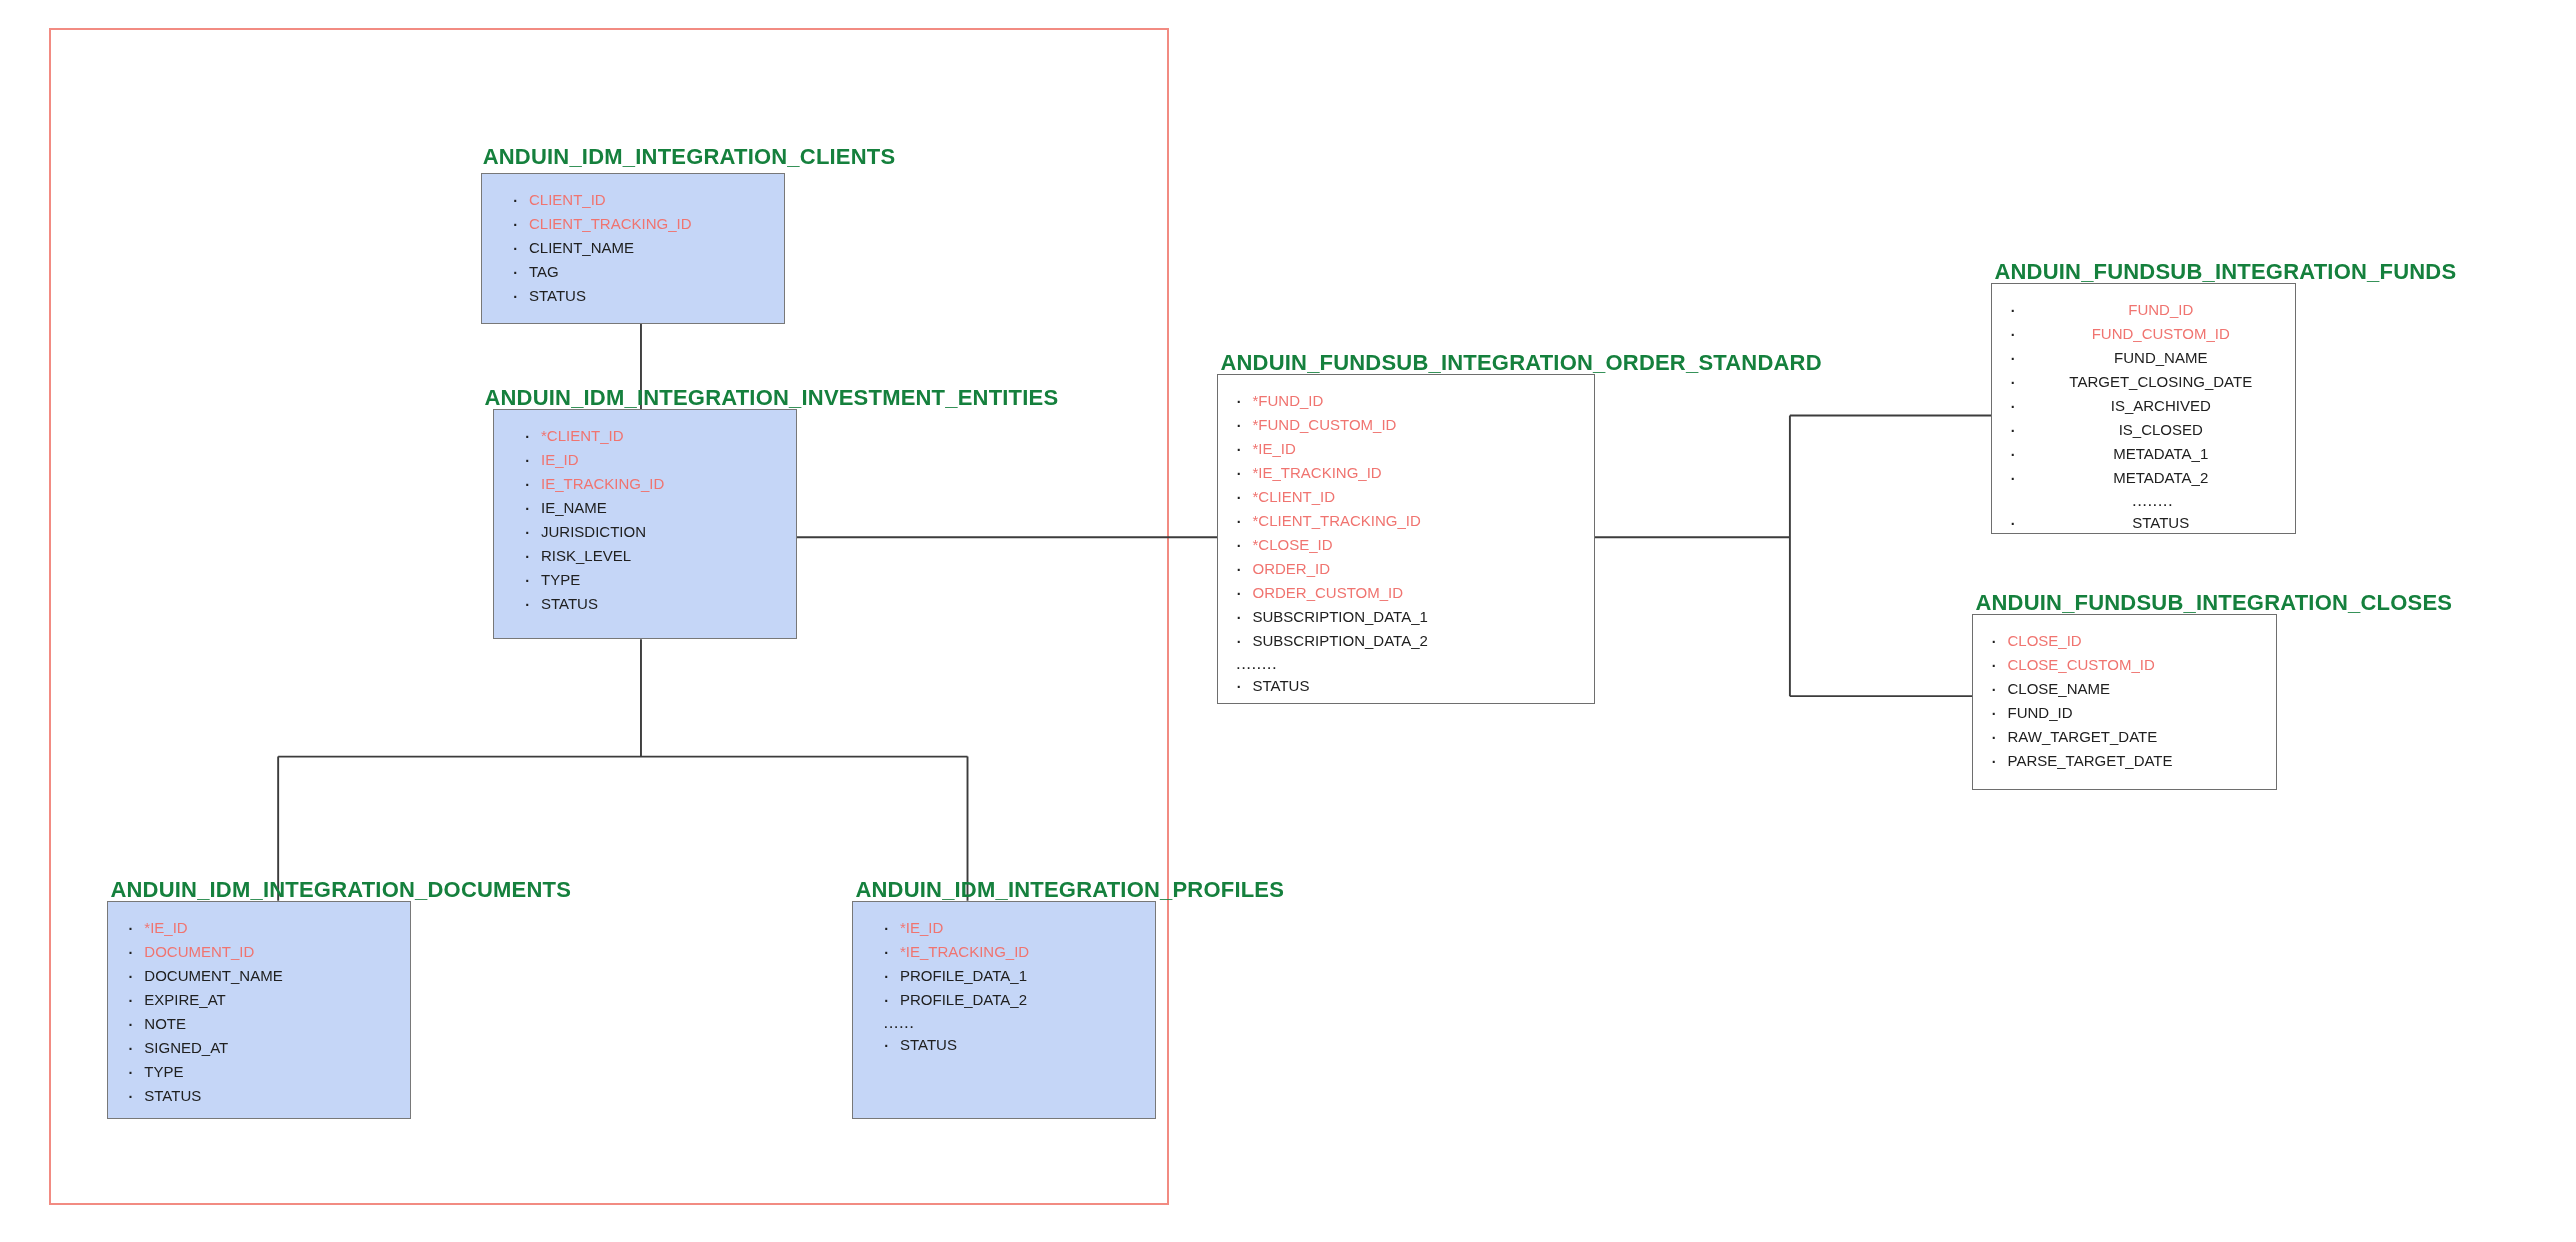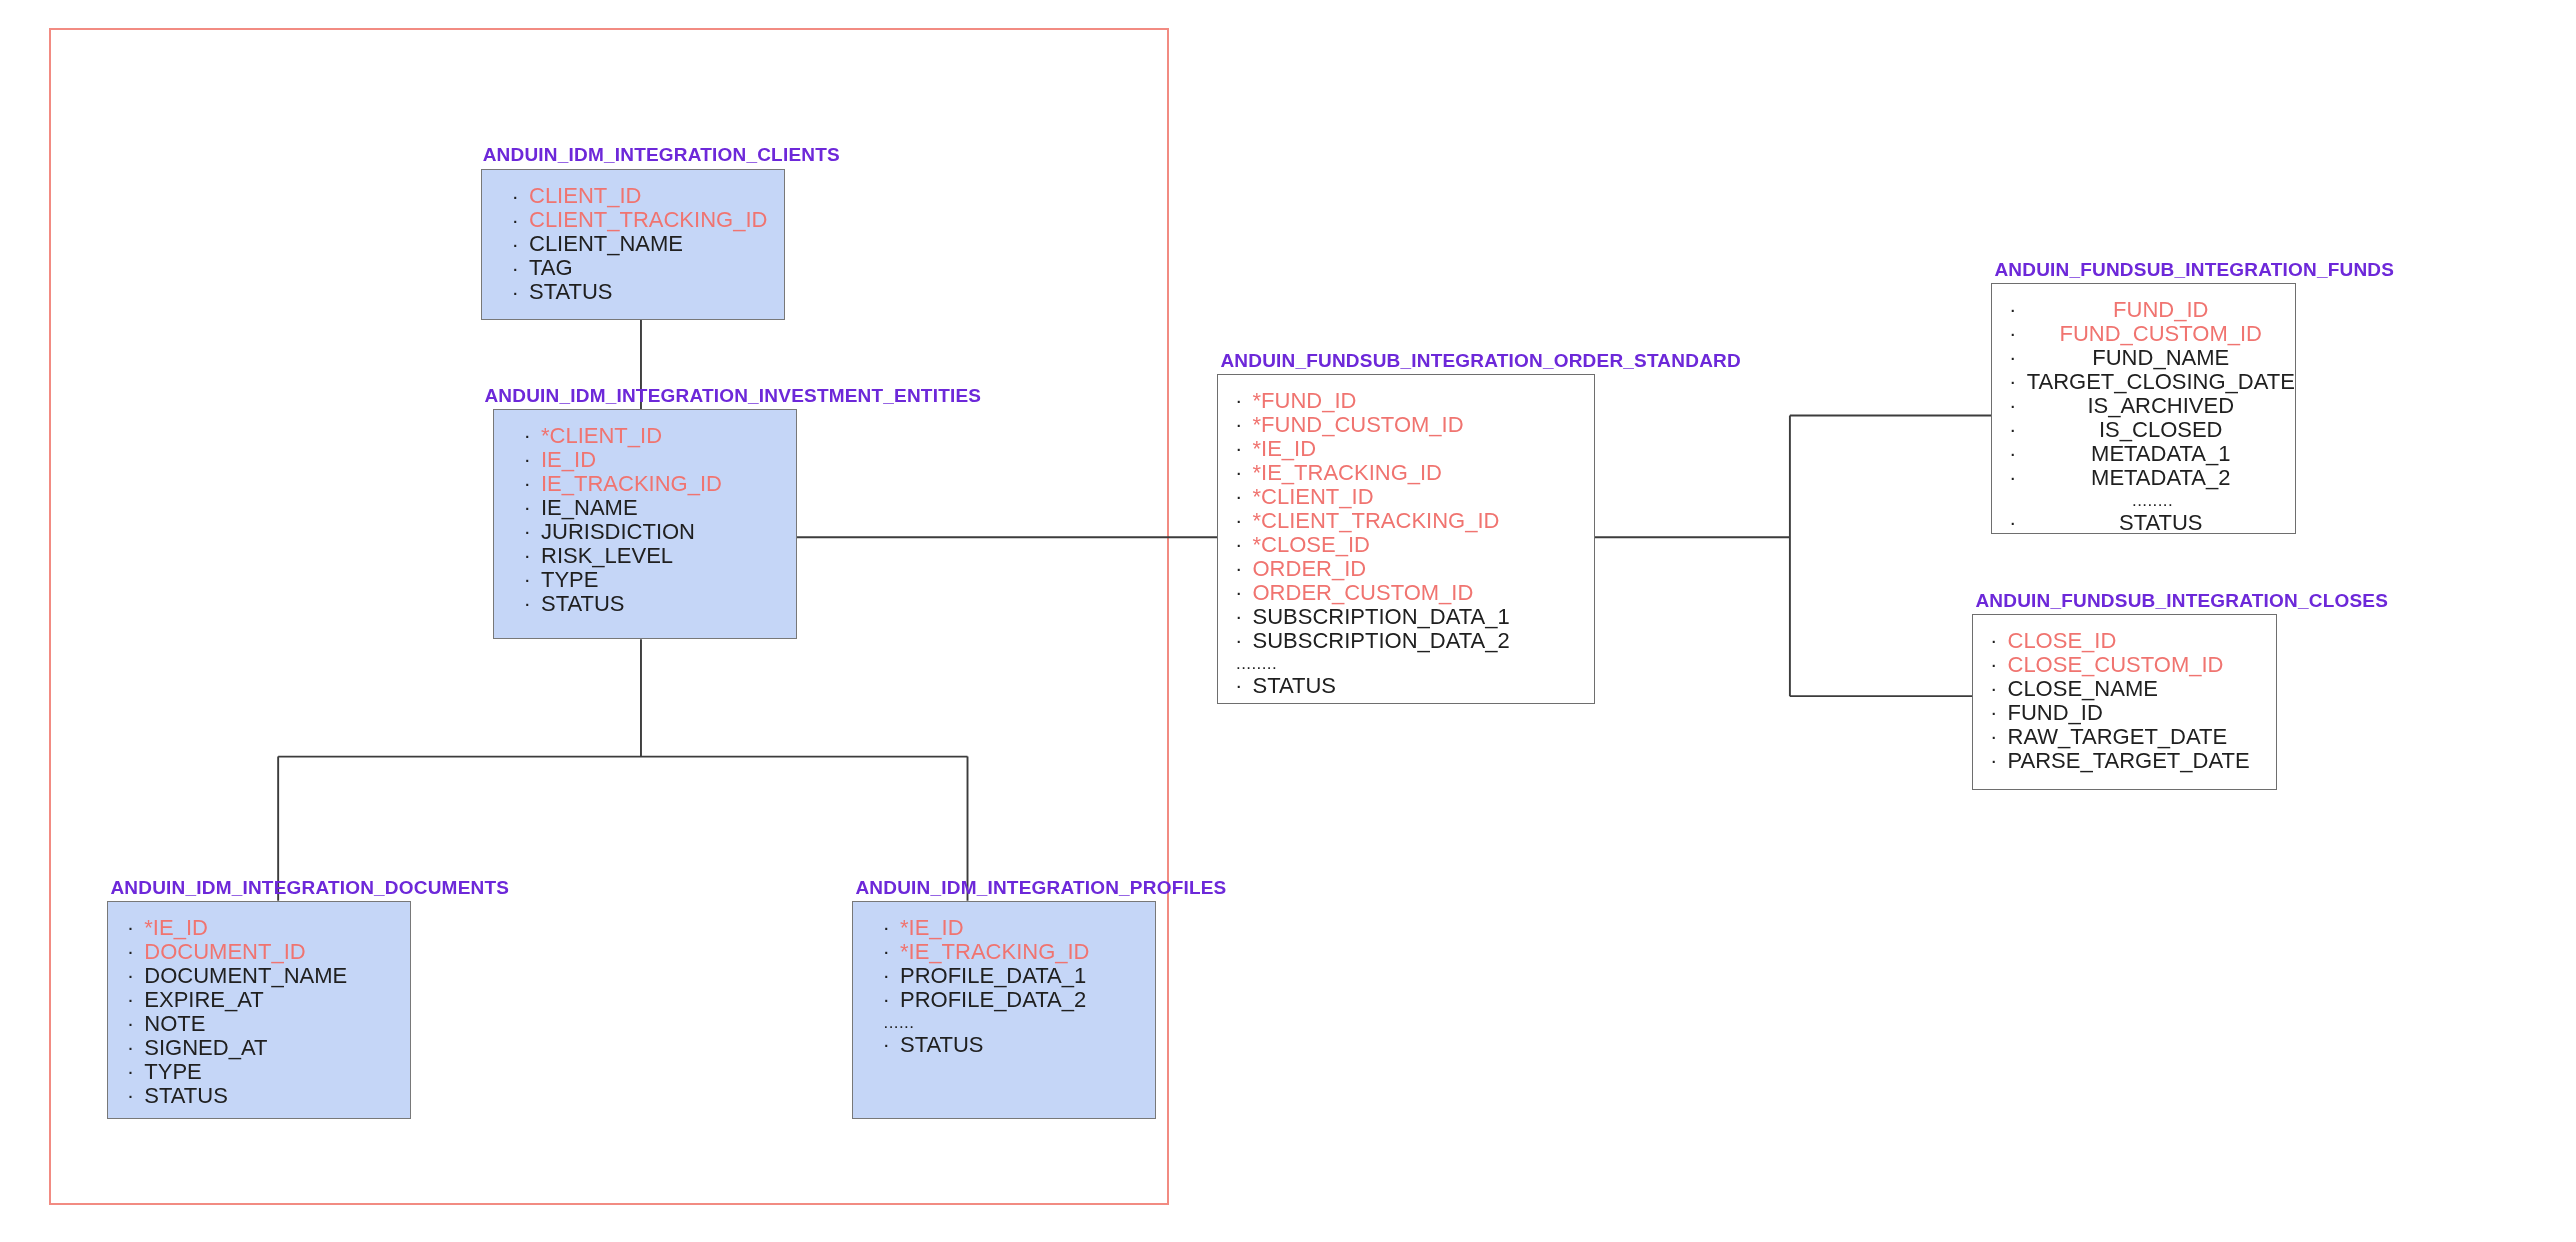--- a/index.html
+++ b/index.html
@@ -41,23 +41,23 @@
     fill: none;
     stroke: #3c3c3c;
     stroke-width: 2.2;
   }
   
   .entity {
     position: absolute;
     z-index: 3;
   }
   .entity-title {
-    font-size: 19px;
+    font-size: 22px;
     font-weight: bold;
-    color: #6d28d9;
+    color: #15803d;
     letter-spacing: 0.2px;
     white-space: nowrap;
     margin-left: 1.7px;
     margin-bottom: 3.5px;
     line-height: 1.1;
   }
   .entity-box {
     box-sizing: border-box;
     border: 1.7px solid #787878;
     background: #c5d6f7;
@@ -66,21 +66,21 @@
   .entity-box.plain {
     background: #ffffff;
     border: 1.7px solid #6e6e6e;
   }
   .field-list {
     list-style: none;
     margin: 0;
     padding: 0 0 0 28px;
   }
   .field {
-    font-size: 22px;
+    font-size: 15px;
     line-height: 24px;
     color: #202020;
     white-space: nowrap;
     position: relative;
     padding-left: 19px;
   }
   .field::before {
     content: "\00B7";
     position: absolute;
     left: 1.7px;

